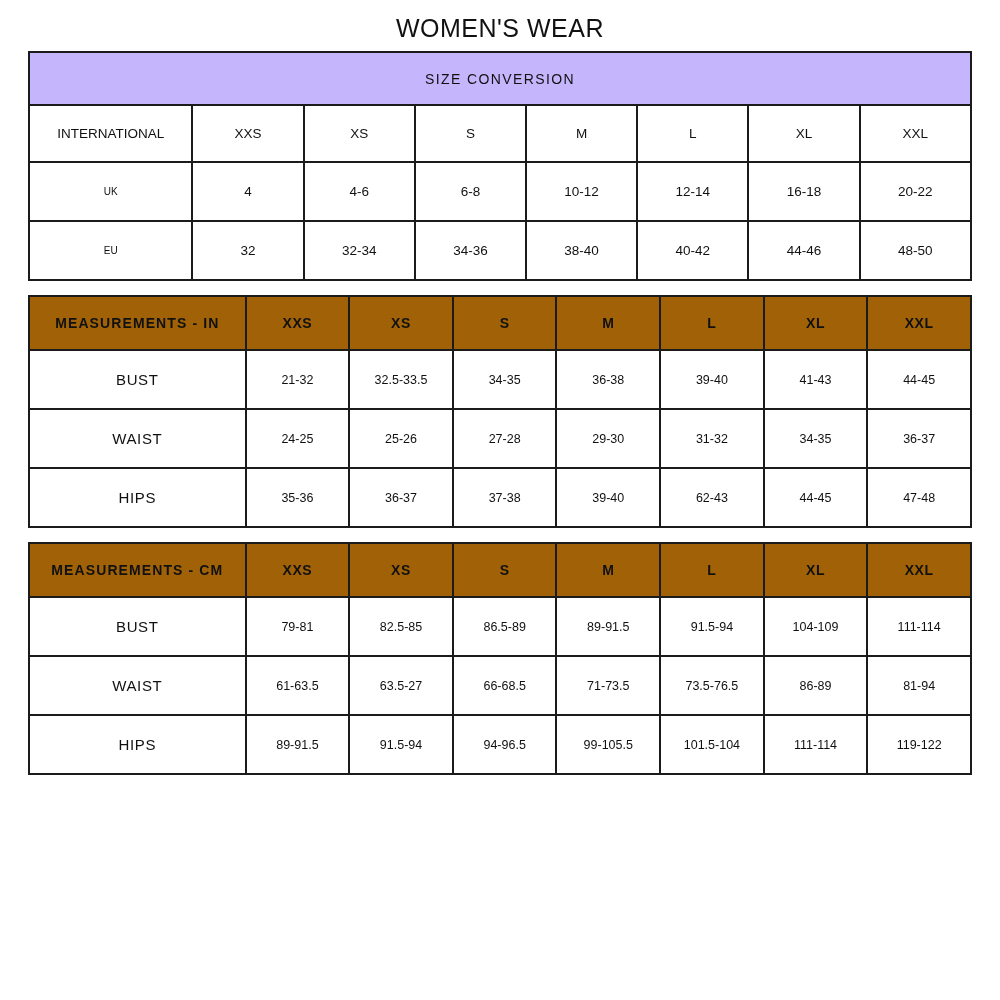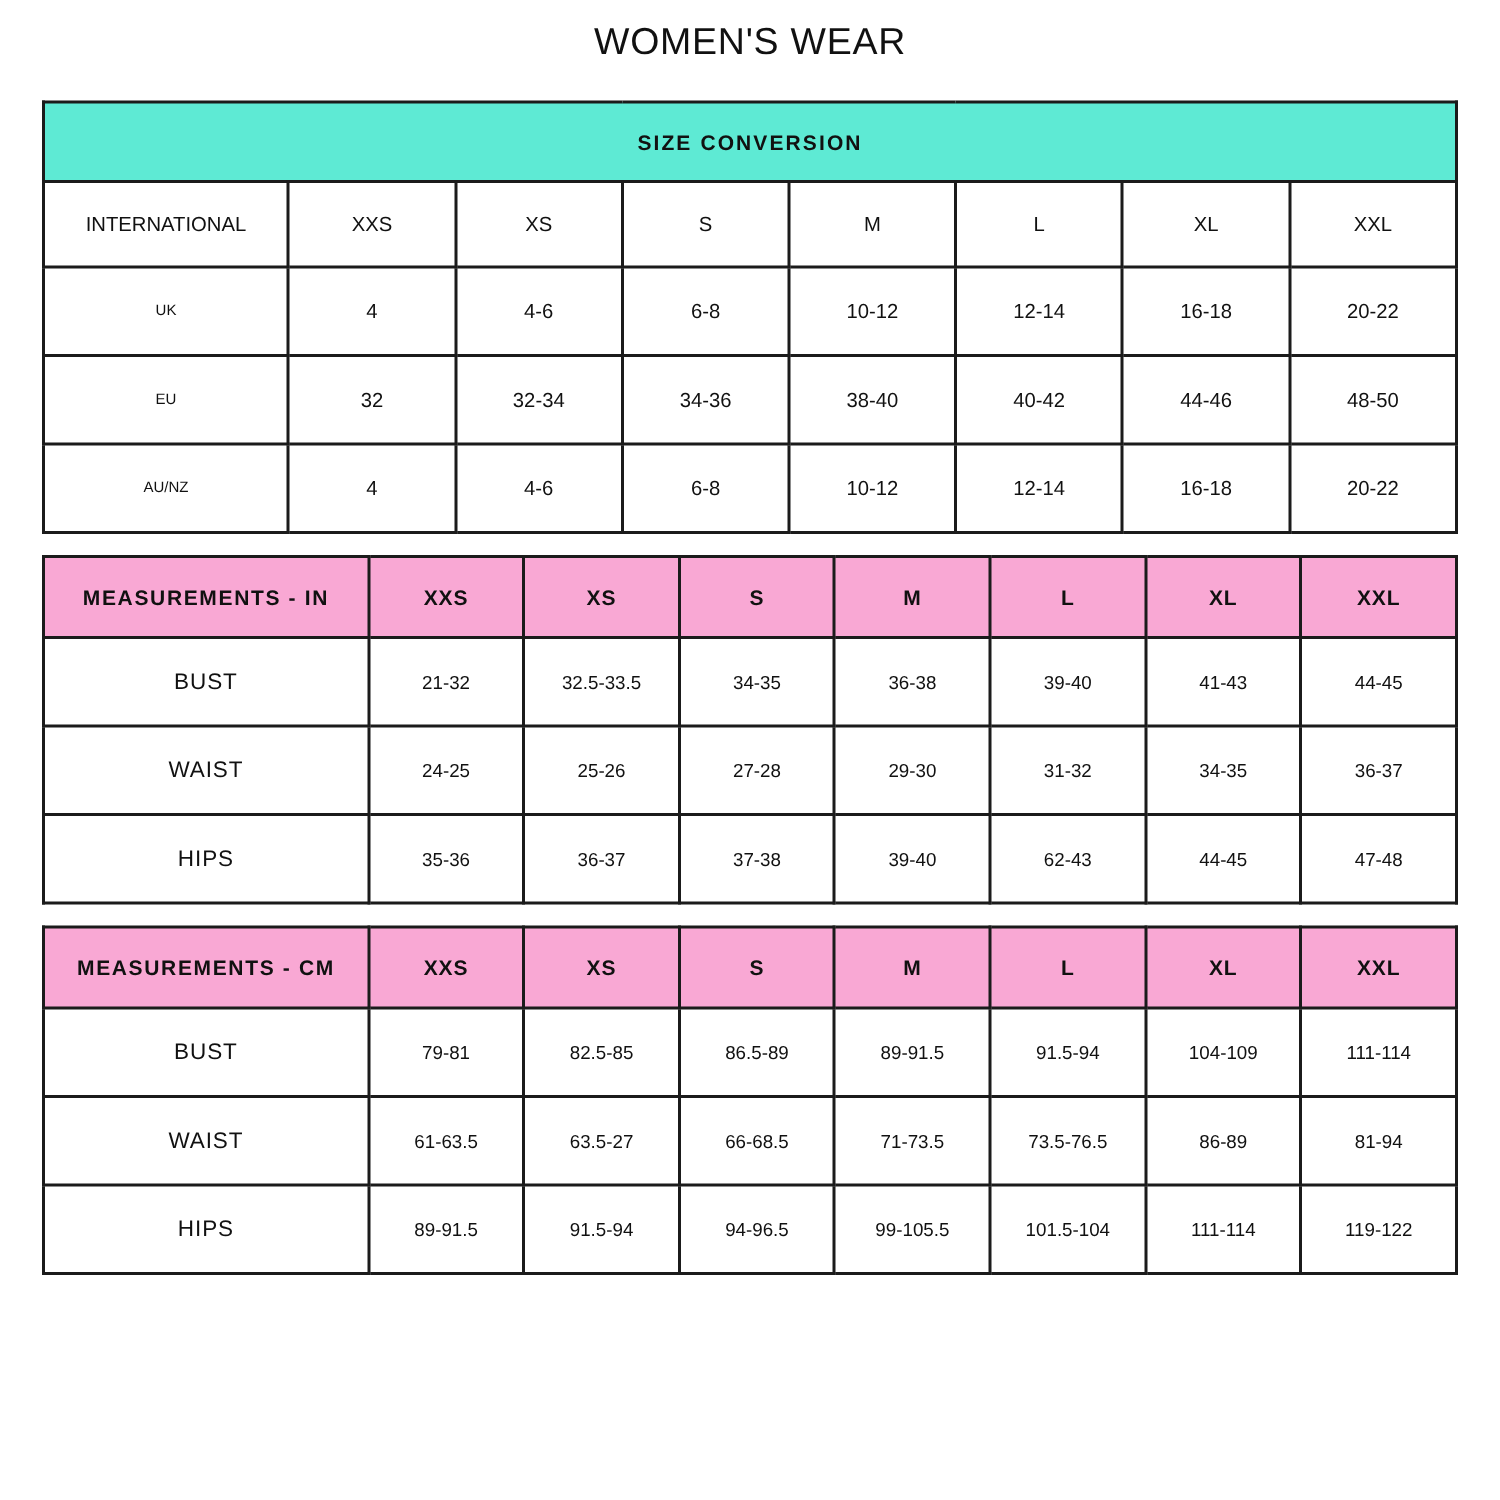--- a/index.html
+++ b/index.html
@@ -19,21 +19,21 @@
     width: 1000px;
     height: 1000px;
     box-sizing: border-box;
   }
   .title {
     text-align: center;
     font-size: 25px;
     font-weight: 400;
     letter-spacing: 0.5px;
     padding-top: 14px;
-    padding-bottom: 24px;
+    padding-bottom: 8px;
     color: #111111;
   }
   table {
     border-collapse: collapse;
     table-layout: fixed;
     width: 944px;
     margin: 0 auto;
     background: #ffffff;
   }
   table.t-conv {
@@ -45,37 +45,37 @@
   td, th {
     border: 2px solid #1b1b1b;
     text-align: center;
     vertical-align: middle;
     font-size: 13.5px;
     font-weight: 400;
     color: #111111;
     padding: 0;
   }
   .banner {
-    background: #5eead4;
-    font-weight: 700;
+    background: #c4b5fd;
+    font-weight: 400;
     font-size: 14px;
     letter-spacing: 1.4px;
     height: 51px;
   }
   .hdr-row td {
     height: 55px;
   }
   .conv-row td {
     height: 57px;
   }
   .conv-row td.label {
     font-size: 10px;
   }
   .grey-head td {
-    background: #f9a8d4;
+    background: #a16207;
     font-weight: 700;
     height: 52px;
     font-size: 14px;
     letter-spacing: 0.6px;
   }
   .grey-head td.lead {
     letter-spacing: 1.1px;
   }
   .meas-row td {
     height: 57px;
@@ -139,30 +139,20 @@
       </tr>
       <tr class="conv-row">
         <td class="label">EU</td>
         <td>32</td>
         <td>32-34</td>
         <td>34-36</td>
         <td>38-40</td>
         <td>40-42</td>
         <td>44-46</td>
         <td>48-50</td>
-      </tr>
-      <tr class="conv-row">
-        <td class="label">AU/NZ</td>
-        <td>4</td>
-        <td>4-6</td>
-        <td>6-8</td>
-        <td>10-12</td>
-        <td>12-14</td>
-        <td>16-18</td>
-        <td>20-22</td>
       </tr>
     </tbody>
   </table>
 
   <table class="t-meas">
     <colgroup>
       <col class="m-label">
         <col class="m-col">
         <col class="m-col">
         <col class="m-col">

